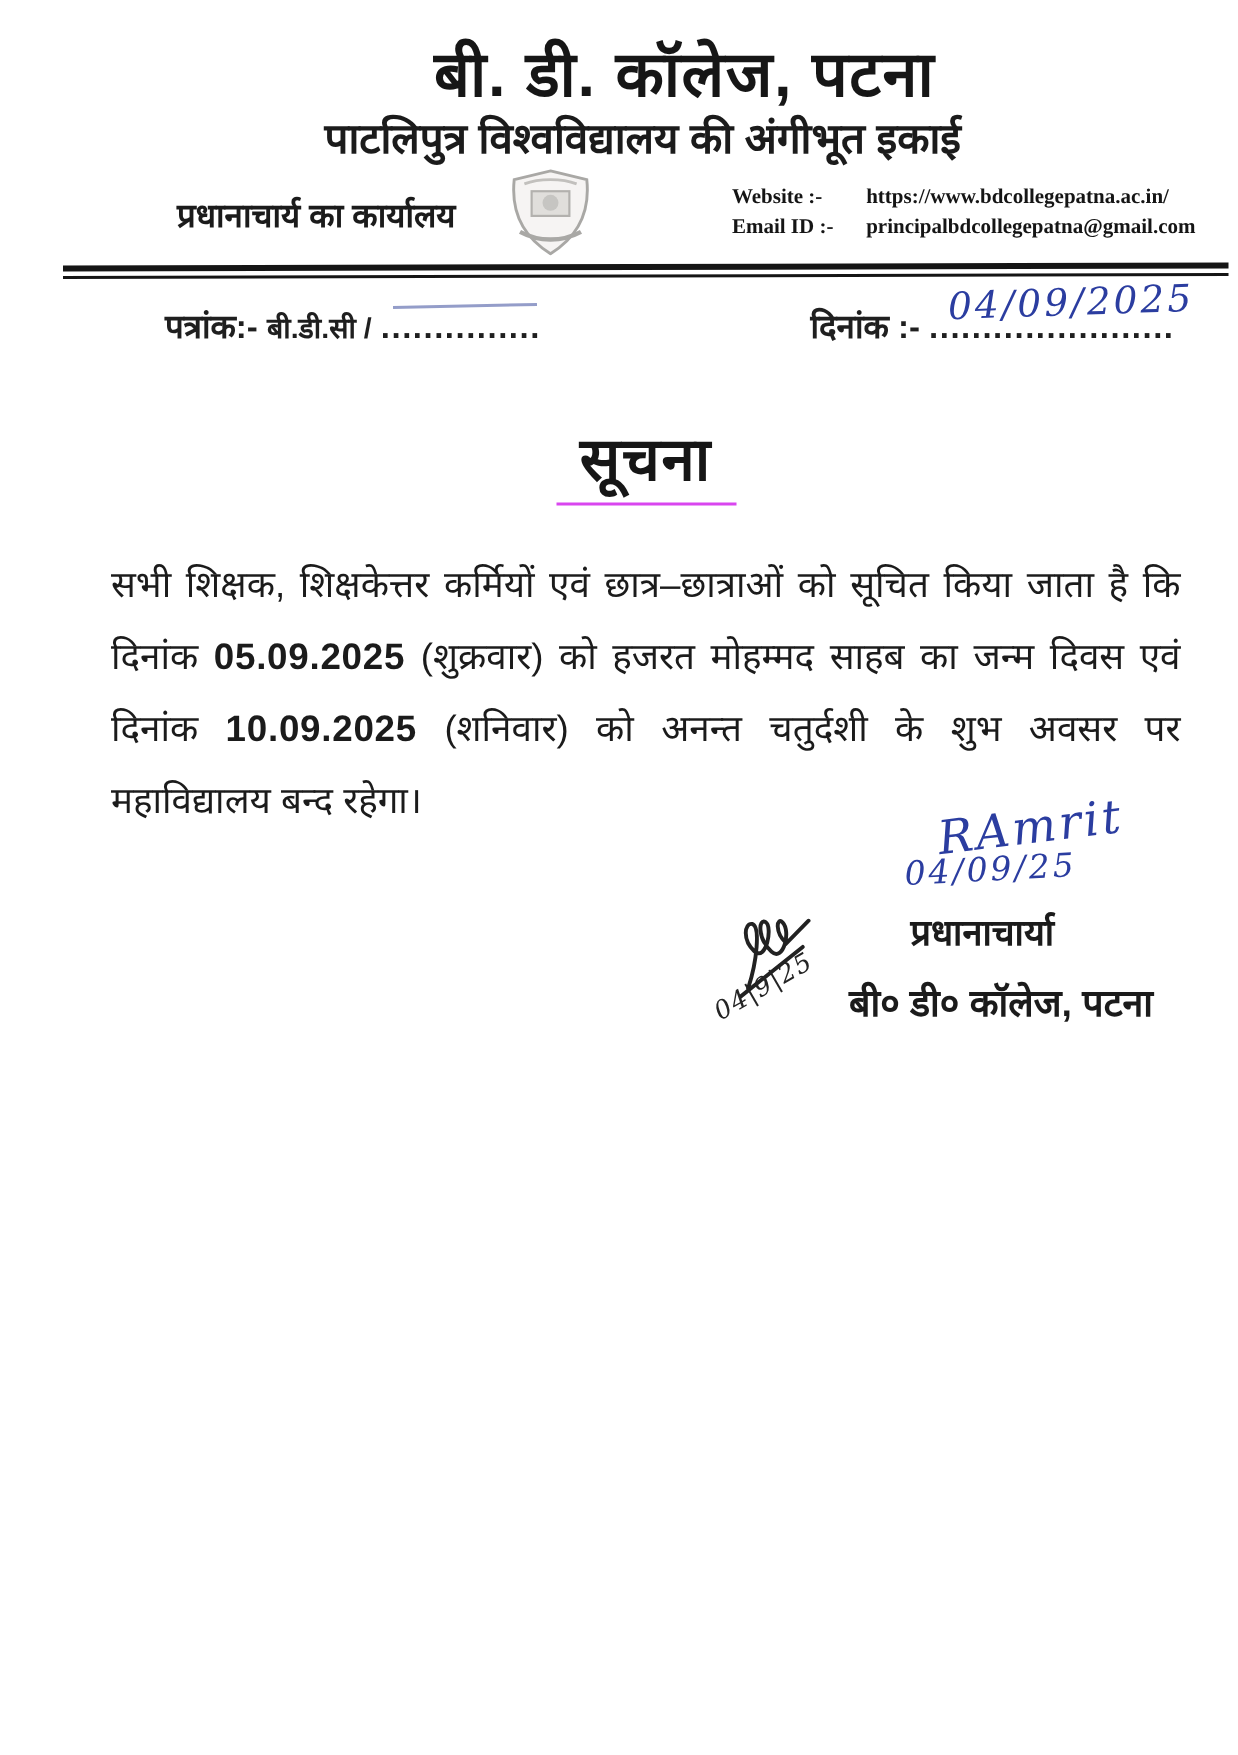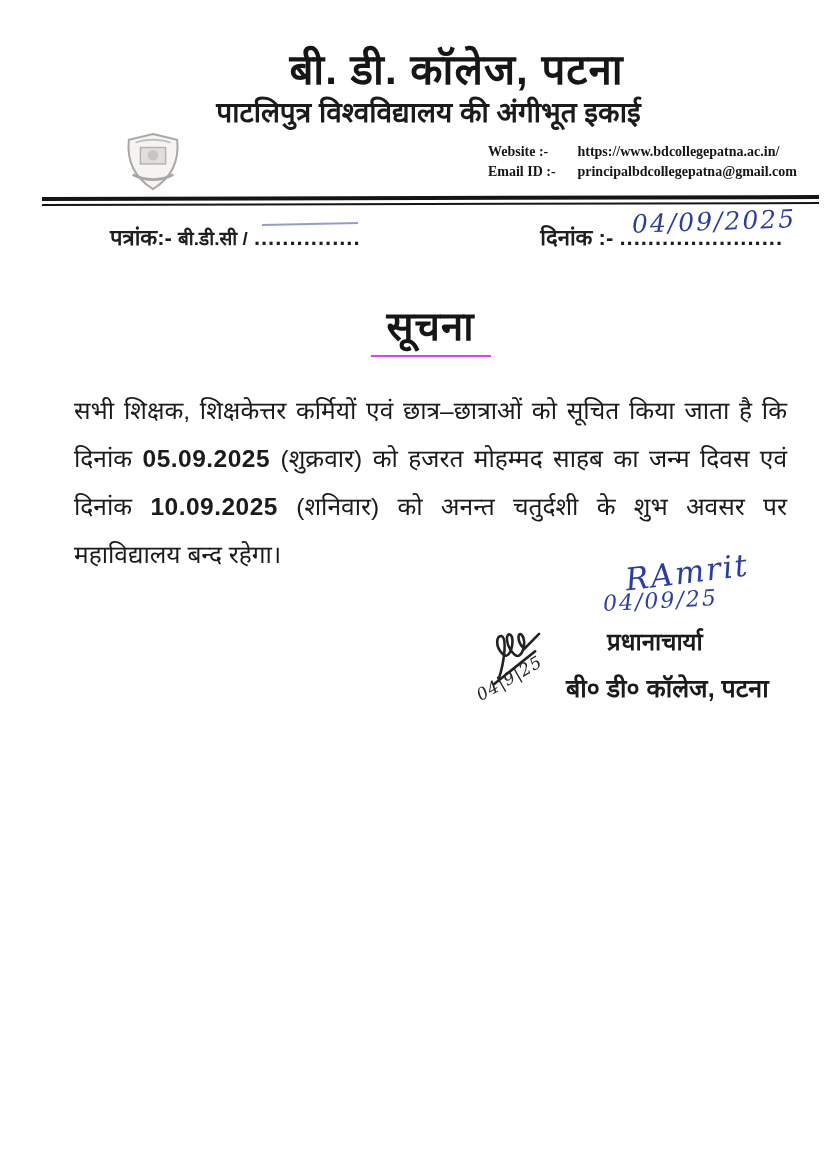--- a/index.html
+++ b/index.html
@@ -4,21 +4,21 @@
 <style>
   html, body { margin: 0; padding: 0; }
   body {
     width: 825px; height: 1170px;
     background: #ffffff;
     font-family: "Liberation Sans", sans-serif;
     color: #1f1f1f;
     overflow: hidden;
     position: relative;
   }
-  .page { position: absolute; inset: 0; margin-top: 20px; }
+  .page { position: absolute; inset: 0; }
 
   
   .college-name {
     margin-top: 26px;
     text-align: center;
     transform: translateX(44px);
     font-size: 42px;
     line-height: 48px;
     font-weight: 700;
     letter-spacing: 1px;
@@ -187,20 +187,21 @@
 </style>
 </head>
 <body>
 
 <div class="page">
 
   <div class="college-name">बी. डी. कॉलेज, पटना</div>
   <div class="affiliation">पाटलिपुत्र विश्वविद्यालय की अंगीभूत इकाई</div>
 
   <div class="office-row">
+    <div class="office-name">प्रधानाचार्य का कार्यालय</div>
     <svg class="seal" width="70" height="60" viewBox="0 0 72 62">
       <path d="M36,2 L61,8 C63,27 57,46 36,59 C15,46 9,27 11,8 Z" fill="#f3f1ef" stroke="#8d8b88" stroke-width="2"></path>
       <rect x="23" y="16" width="26" height="17" fill="#d6d4d0" stroke="#9a9894" stroke-width="1.5"></rect>
       <circle cx="36" cy="24" r="5.5" fill="#b4b2ae"></circle>
       <path d="M15,44 C28,51 44,51 57,44" stroke="#8d8b88" fill="none" stroke-width="3"></path>
       <path d="M18,11 C28,7 44,7 54,11" stroke="#aeaca8" fill="none" stroke-width="2"></path>
     </svg>
     <div class="contact">
       <div>
         <span class="clabel">Website :-</span>

